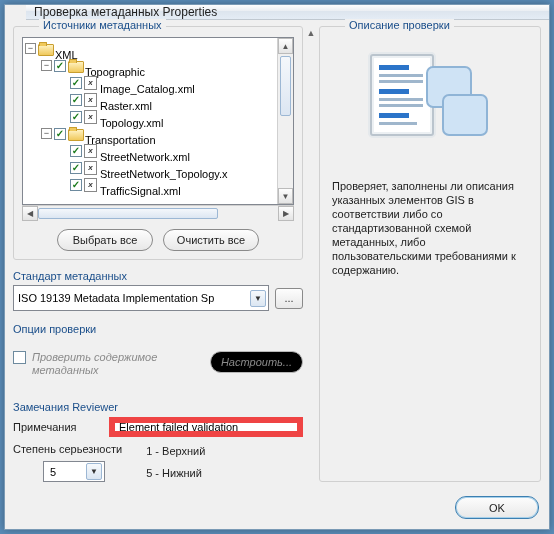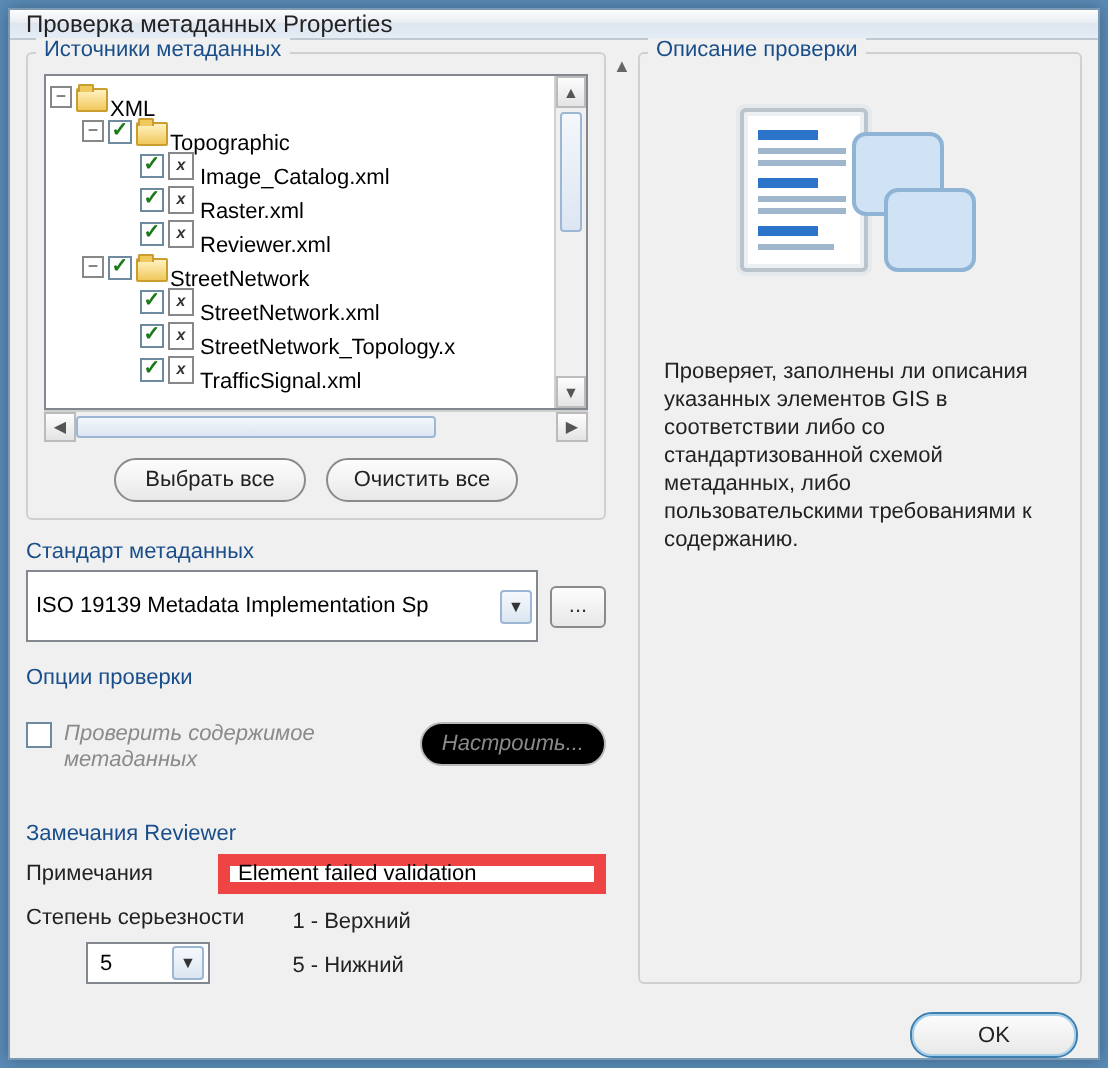--- a/index.html
+++ b/index.html
@@ -21,20 +21,21 @@
   }
   .titlebar {
     height: 28px;
     background: linear-gradient(#fdfdfe, #e9edf2 45%, #dde5ee 46%, #e4ecf5);
     border-bottom: 1px solid #c0c8d0;
     display: flex;
     align-items: center;
     padding: 0 8px;
     font-size: 12px;
     color: #222;
+    margin-left: 21px;
   }
   .content {
     flex: 1;
     display: flex;
     padding: 6px 8px 8px 8px;
     gap: 4px;
   }
   .left-col { width: 290px; display:flex; flex-direction:column; }
   .divider-col { width: 8px; display:flex; align-items:flex-start; justify-content:center; padding-top:2px; }
   .divider-col .arrow { color:#666; font-size:9px; }
@@ -43,21 +44,21 @@
   .groupbox {
     border: 1px solid #d0d0d0;
     border-radius: 3px;
     margin-bottom: 6px;
     padding: 8px 8px 8px 8px;
     position: relative;
   }
   .groupbox-title {
     position: absolute;
     top: -8px;
-    left: 4px;
+    left: 25px;
     background: #f0f0f0;
     padding: 0 4px;
     color: #1a4e8a;
     font-size: 11px;
   }
 
   .tree-container {
     background: #fff;
     border: 1px solid #828790;
     height: 168px;
@@ -116,21 +117,21 @@
     cursor:pointer;
     display:inline-flex;align-items:center;justify-content:center;
   }
   .btn.disabled { color:#8a8a8a; border-color:#b8b8b8; background:#000000; cursor:default;}
 
   .section-label { color:#1a4e8a; font-size:11px; margin: 4px 0 3px 0; }
 
   .combo-row { display:flex; gap:6px; align-items:center; }
   .combo {
     flex:1;
-    height:36px;
+    height:26px;
     background:#fff;
     border:1px solid #828790;
     display:flex; align-items:center;
     padding:0 2px 0 4px;
     font-size:11px;
     cursor:pointer;
   }
   .combo .combo-text{flex:1;white-space:nowrap;overflow:hidden;}
   .combo .combo-btn{width:16px;height:17px;background:linear-gradient(#f6f9fc,#dbe6f2);border:1px solid #9cb7d4;border-radius:2px;display:flex;align-items:center;justify-content:center;font-size:8px;color:#333;}
   .small-btn{width:28px;height:21px;background:linear-gradient(#fdfdfd,#e8e8e8);border:1px solid #8a8a8a;border-radius:3px;display:flex;align-items:center;justify-content:center;font-size:11px;color:#333;cursor:pointer;}
@@ -208,29 +209,29 @@
                 <span class="chk checked"></span>
                 <span class="xml-icon">x</span>
                 <span class="tree-label">Raster.xml</span>
               </div>
               <div class="tree-row">
                 <span class="tree-indent"></span>
                   <span class="tree-indent"></span>
                   <span class="exp-spacer"></span>
                 <span class="chk checked"></span>
                 <span class="xml-icon">x</span>
-                <span class="tree-label">Reviewer.xml</span>
+                <span class="tree-label">Topology.xml</span>
               </div>
 
               <div class="tree-row">
                 <span class="tree-indent"></span>
                 <span class="exp-box">−</span>
                 <span class="chk checked"></span>
                 <span class="folder-icon"></span>
-                <span class="tree-label">StreetNetwork</span>
+                <span class="tree-label">Transportation</span>
               </div>
               <div class="tree-row">
                 <span class="tree-indent"></span>
                   <span class="tree-indent"></span>
                   <span class="exp-spacer"></span>
                 <span class="chk checked"></span>
                 <span class="xml-icon">x</span>
                 <span class="tree-label">StreetNetwork.xml</span>
               </div>
               <div class="tree-row">

